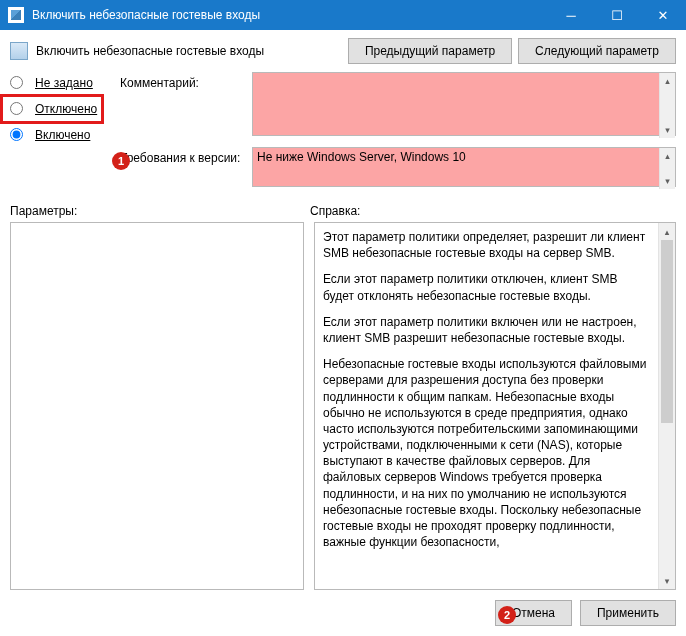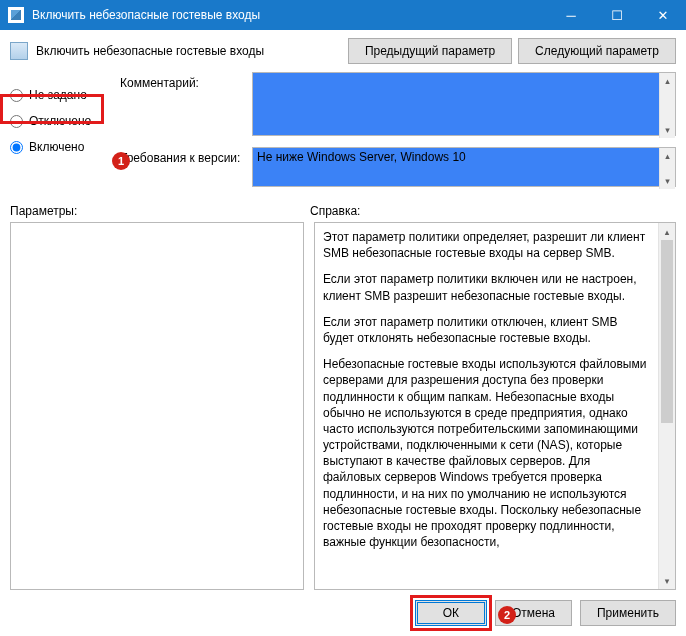--- a/index.html
+++ b/index.html
@@ -63,42 +63,42 @@
     background: #e1e1e1;
     border: 1px solid #adadad;
     padding: 5px 16px;
     font-size: 12px;
     cursor: pointer;
     min-height: 26px;
   }
 
   .config-row { display: flex; gap: 12px; margin-bottom: 6px; }
   .radio-col { width: 98px; padding-top: 4px; position: relative; }
-  .radio-item { display: flex; align-items: flex-end; gap: 6px; height: 26px; }
+  .radio-item { display: flex; align-items: flex-start; gap: 12px; height: 26px; text-decoration: underline; }
   .radio-item input { margin: 0; }
   .hl-red { position: absolute; border: 3px solid #e21b1b; pointer-events: none; }
   .hl1 { left: -10px; top: 22px; width: 104px; height: 30px; }
   .calln {
     width: 18px; height: 18px; border-radius: 50%;
     background: #d32118; color: #fff; font-size: 11px;
     display: inline-flex; align-items: center; justify-content: center;
     font-weight: bold;
     position: absolute;
   }
   .calln1 { left: 112px; top: 122px; }
   .calln2 { left: 498px; bottom: 12px; }
 
   .fields-col { flex: 1; display: flex; flex-direction: column; gap: 8px; }
   .field-row { display: flex; gap: 10px; justify-content: flex-end; }
   .field-label { width: 122px; padding-top: 4px; }
   .field-input { flex: 1; }
   .textarea {
     width: 100%;
     border: 1px solid #b9b9b9;
-    background: #3b82f6;
+    background: #fca5a5;
     resize: none;
     font-family: inherit;
     font-size: 12px;
     padding: 2px 4px;
   }
   .ta-comment { height: 64px; }
   .ta-version { height: 40px; }
   .scroll-wrap { position: relative; }
   .faux-scroll {
     position: absolute; right: 1px; top: 1px; bottom: 1px;
@@ -214,38 +214,34 @@
   <div class="middle-labels">
     <div class="ml-left">Параметры:</div>
     <div class="ml-right">Справка:</div>
   </div>
 
   <div class="middle-boxes">
     <div class="panel panel-left"></div>
     <div class="panel panel-right">
       <div class="help-text">
         <p>Этот параметр политики определяет, разрешит ли клиент SMB небезопасные гостевые входы на сервер SMB.</p>
+        <p>Если этот параметр политики отключен, клиент SMB будет отклонять небезопасные гостевые входы.</p>
         <p>Если этот параметр политики включен или не настроен, клиент SMB разрешит небезопасные гостевые входы.</p>
-        <p>Если этот параметр политики отключен, клиент SMB будет отклонять небезопасные гостевые входы.</p>
         <p>Небезопасные гостевые входы используются файловыми серверами для разрешения доступа без проверки подлинности к общим папкам. Небезопасные входы обычно не используются в среде предприятия, однако часто используются потребительскими запоминающими устройствами, подключенными к сети (NAS), которые выступают в качестве файловых серверов. Для файловых серверов Windows требуется проверка подлинности, и на них по умолчанию не используются небезопасные гостевые входы. Поскольку небезопасные гостевые входы не проходят проверку подлинности, важные функции безопасности,</p>
       </div>
       <div class="right-scrollbar">
         <div class="sb-arr">▴</div>
         <div class="sb-track">
           <div class="sb-thumb"></div>
         </div>
         <div class="sb-arr">▾</div>
       </div>
     </div>
   </div>
 
   <div class="footer">
-    <div class="btn-ok-wrap">
-      <button class="btn btn-ok" style="min-width:72px;">ОК</button>
-      <div class="hl2"></div>
-    </div>
     <button class="btn" style="min-width:72px;">Отмена</button>
     <button class="btn" style="min-width:80px;">Применить</button>
   </div>
 
   <span class="calln calln2">2</span>
 
 </div>
 
 </body></html>

